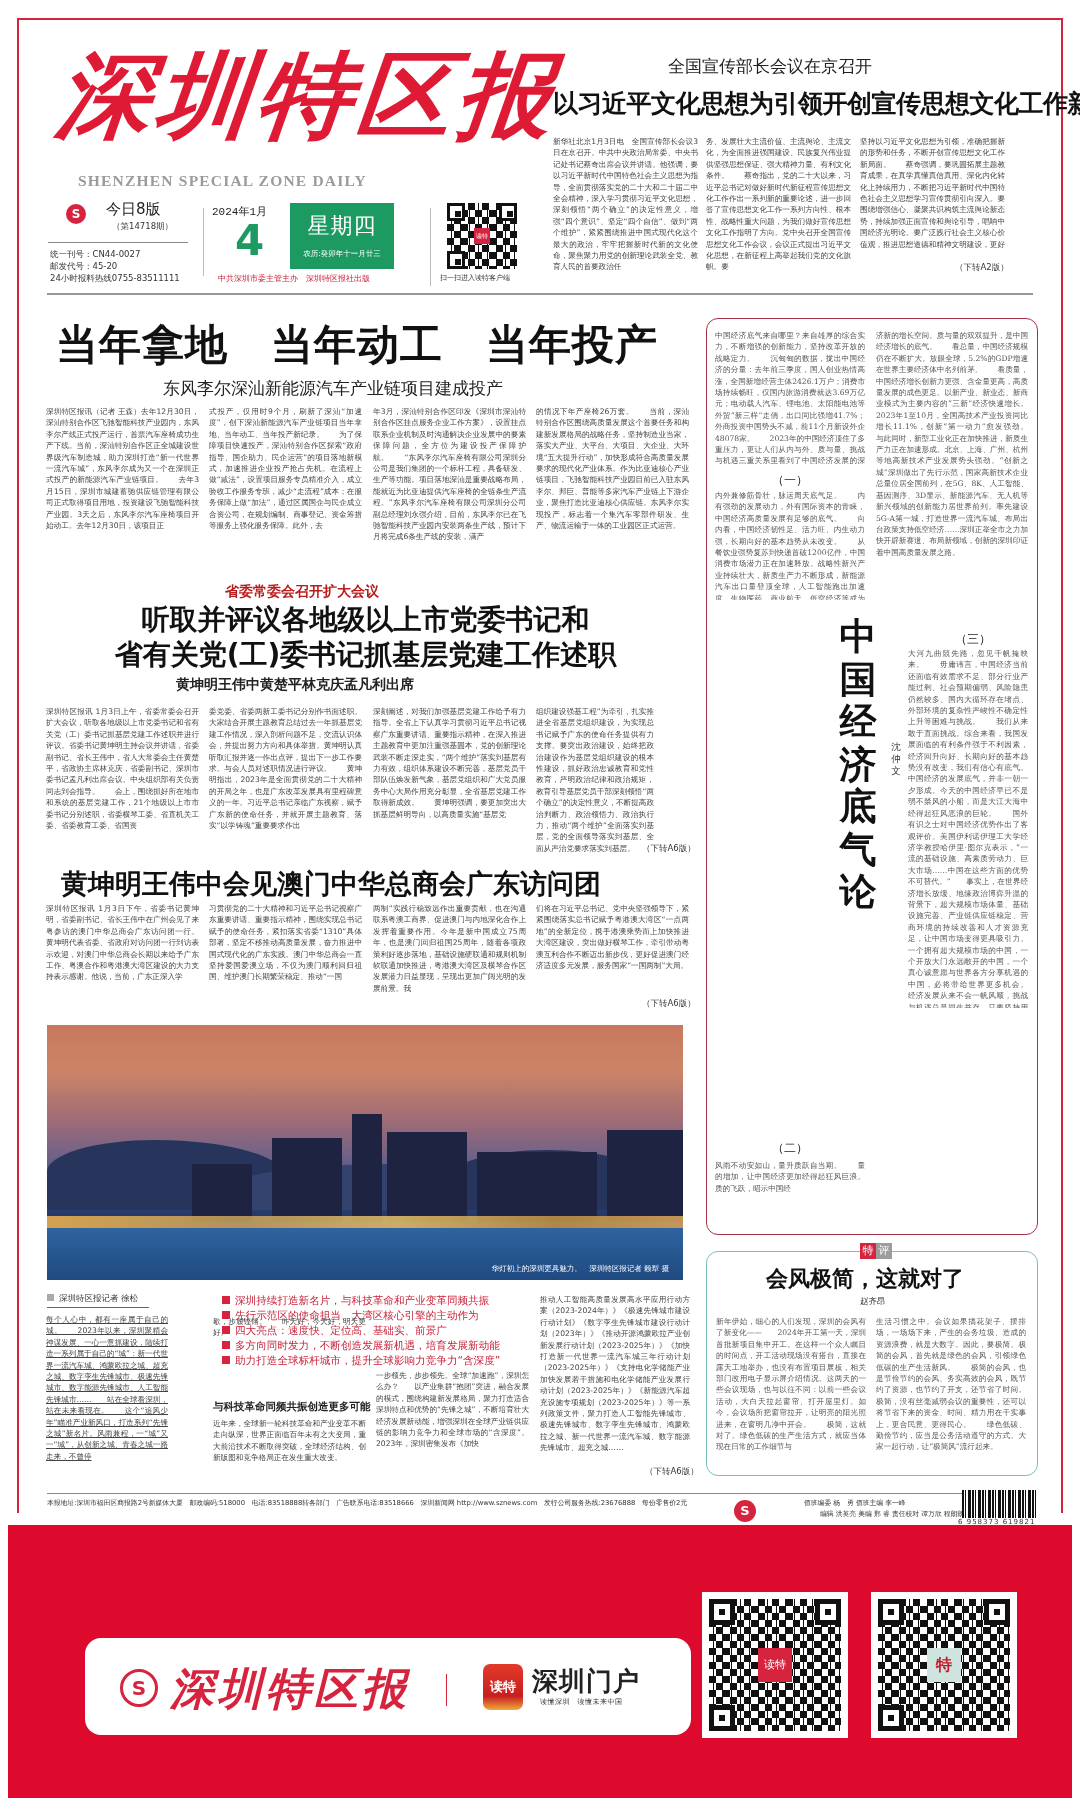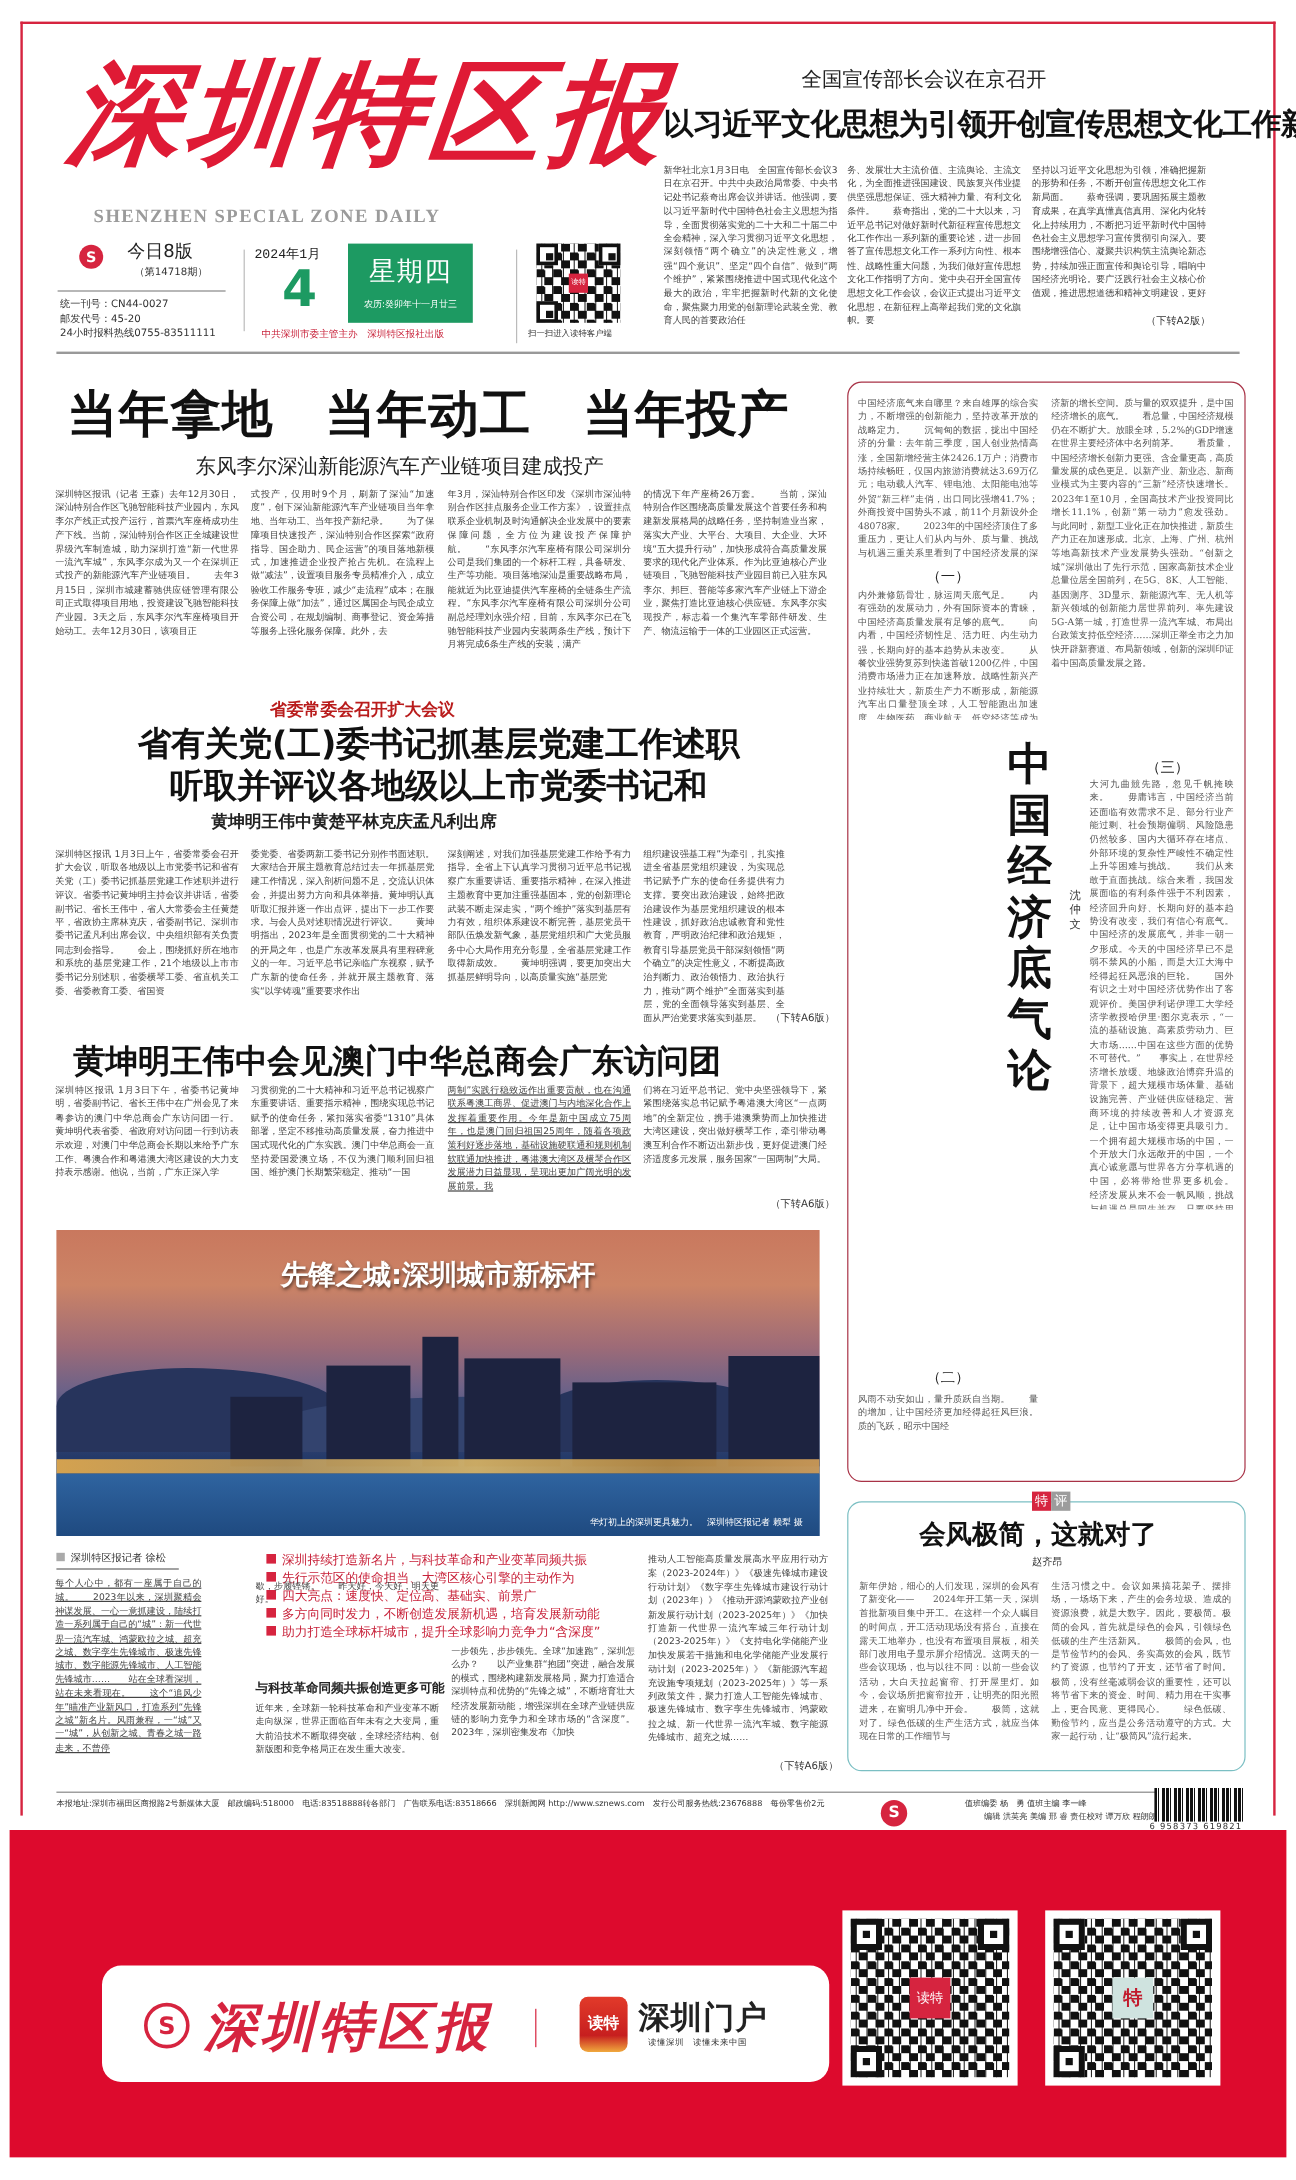--- a/index.html
+++ b/index.html
@@ -155,50 +155,49 @@
 
 <div class="lead-headline">当年拿地　当年动工　当年投产</div>
 <div class="lead-sub">东风李尔深汕新能源汽车产业链项目建成投产</div>
 <div class="textcol dark" style="left:46px;top:406px;width:153px;height:160px;">深圳特区报讯（记者 王森）去年12月30日，深汕特别合作区飞驰智能科技产业园内，东风李尔产线正式投产运行，首票汽车座椅成功生产下线。当前，深汕特别合作区正全城建设世界级汽车制造城，助力深圳打造“新一代世界一流汽车城”，东风李尔成为又一个在深圳正式投产的新能源汽车产业链项目。　　去年3月15日，深圳市城建蓄驰供应链管理有限公司正式取得项目用地，投资建设飞驰智能科技产业园。3天之后，东风李尔汽车座椅项目开始动工。去年12月30日，该项目正</div>
 <div class="textcol dark" style="left:209px;top:406px;width:153px;height:160px;">式投产，仅用时9个月，刷新了深汕“加速度”，创下深汕新能源汽车产业链项目当年拿地、当年动工、当年投产新纪录。　　为了保障项目快速投产，深汕特别合作区探索“政府指导、国企助力、民企运营”的项目落地新模式，加速推进企业投产抢占先机。在流程上做“减法”，设置项目服务专员精准介入，成立验收工作服务专班，减少“走流程”成本；在服务保障上做“加法”，通过区属国企与民企成立合资公司，在规划编制、商事登记、资金筹措等服务上强化服务保障。此外，去</div>
 <div class="textcol dark" style="left:373px;top:406px;width:153px;height:160px;">年3月，深汕特别合作区印发《深圳市深汕特别合作区挂点服务企业工作方案》，设置挂点联系企业机制及时沟通解决企业发展中的要素保障问题，全方位为建设投产保障护航。　　“东风李尔汽车座椅有限公司深圳分公司是我们集团的一个标杆工程，具备研发、生产等功能。项目落地深汕是重要战略布局，能就近为比亚迪提供汽车座椅的全链条生产流程。”东风李尔汽车座椅有限公司深圳分公司副总经理刘永强介绍，目前，东风李尔已在飞驰智能科技产业园内安装两条生产线，预计下月将完成6条生产线的安装，满产</div>
 <div class="textcol dark" style="left:536px;top:406px;width:153px;height:160px;">的情况下年产座椅26万套。　　当前，深汕特别合作区围绕高质量发展这个首要任务和构建新发展格局的战略任务，坚持制造业当家，落实大产业、大平台、大项目、大企业、大环境“五大提升行动”，加快形成符合高质量发展要求的现代化产业体系。作为比亚迪核心产业链项目，飞驰智能科技产业园目前已入驻东风李尔、邦巨、普能等多家汽车产业链上下游企业，聚焦打造比亚迪核心供应链。东风李尔实现投产，标志着一个集汽车零部件研发、生产、物流运输于一体的工业园区正式运营。</div>
 
 <div class="s2-kicker">省委常委会召开扩大会议</div>
 <div class="s2-headline">
+  <div>听取并评议各地级以上市党委书记和</div>
   <div>省有关党(工)委书记抓基层党建工作述职</div>
-  <div>听取并评议各地级以上市党委书记和</div>
 </div>
 <div class="s2-sub">黄坤明王伟中黄楚平林克庆孟凡利出席</div>
 <div class="textcol dark" style="left:46px;top:706px;width:153px;height:148px;">深圳特区报讯 1月3日上午，省委常委会召开扩大会议，听取各地级以上市党委书记和省有关党（工）委书记抓基层党建工作述职并进行评议。省委书记黄坤明主持会议并讲话，省委副书记、省长王伟中，省人大常委会主任黄楚平，省政协主席林克庆，省委副书记、深圳市委书记孟凡利出席会议。中央组织部有关负责同志到会指导。　　会上，围绕抓好所在地市和系统的基层党建工作，21个地级以上市市委书记分别述职，省委横琴工委、省直机关工委、省委教育工委、省国资</div>
 <div class="textcol dark" style="left:209px;top:706px;width:153px;height:148px;">委党委、省委两新工委书记分别作书面述职。大家结合开展主题教育总结过去一年抓基层党建工作情况，深入剖析问题不足，交流认识体会，并提出努力方向和具体举措。黄坤明认真听取汇报并逐一作出点评，提出下一步工作要求。与会人员对述职情况进行评议。　　黄坤明指出，2023年是全面贯彻党的二十大精神的开局之年，也是广东改革发展具有里程碑意义的一年。习近平总书记亲临广东视察，赋予广东新的使命任务，并就开展主题教育、落实“以学铸魂”重要要求作出</div>
 <div class="textcol dark" style="left:373px;top:706px;width:153px;height:148px;">深刻阐述，对我们加强基层党建工作给予有力指导。全省上下认真学习贯彻习近平总书记视察广东重要讲话、重要指示精神，在深入推进主题教育中更加注重强基固本，党的创新理论武装不断走深走实，“两个维护”落实到基层有力有效，组织体系建设不断完善，基层党员干部队伍焕发新气象，基层党组织和广大党员服务中心大局作用充分彰显，全省基层党建工作取得新成效。　　黄坤明强调，要更加突出大抓基层鲜明导向，以高质量实施“基层党</div>
 <div class="textcol dark" style="left:536px;top:706px;width:118px;height:148px;">组织建设强基工程”为牵引，扎实推进全省基层党组织建设，为实现总书记赋予广东的使命任务提供有力支撑。要突出政治建设，始终把政治建设作为基层党组织建设的根本性建设，抓好政治忠诚教育和党性教育，严明政治纪律和政治规矩，教育引导基层党员干部深刻领悟“两个确立”的决定性意义，不断提高政治判断力、政治领悟力、政治执行力，推动“两个维护”全面落实到基层，党的全面领导落实到基层、全面从严治党要求落实到基层。</div>
 <div class="jump" style="left:642px;top:843px;">（下转A6版）</div>
 
 <div class="s3-headline">黄坤明王伟中会见澳门中华总商会广东访问团</div>
 <div class="textcol dark" style="left:46px;top:903px;width:153px;height:102px;">深圳特区报讯 1月3日下午，省委书记黄坤明，省委副书记、省长王伟中在广州会见了来粤参访的澳门中华总商会广东访问团一行。　　黄坤明代表省委、省政府对访问团一行到访表示欢迎，对澳门中华总商会长期以来给予广东工作、粤澳合作和粤港澳大湾区建设的大力支持表示感谢。他说，当前，广东正深入学</div>
 <div class="textcol dark" style="left:209px;top:903px;width:153px;height:102px;">习贯彻党的二十大精神和习近平总书记视察广东重要讲话、重要指示精神，围绕实现总书记赋予的使命任务，紧扣落实省委“1310”具体部署，坚定不移推动高质量发展，奋力推进中国式现代化的广东实践。澳门中华总商会一直坚持爱国爱澳立场，不仅为澳门顺利回归祖国、维护澳门长期繁荣稳定、推动“一国</div>
-<div class="textcol dark" style="left:373px;top:903px;width:153px;height:102px;text-decoration:underline;">两制”实践行稳致远作出重要贡献，也在沟通联系粤澳工商界、促进澳门与内地深化合作上发挥着重要作用。今年是新中国成立75周年，也是澳门回归祖国25周年，随着各项政策利好逐步落地，基础设施硬联通和规则机制软联通加快推进，粤港澳大湾区及横琴合作区发展潜力日益显现，呈现出更加广阔光明的发展前景。我</div>
+<div class="textcol dark" style="left:373px;top:903px;width:153px;height:102px;">两制”实践行稳致远作出重要贡献，也在沟通联系粤澳工商界、促进澳门与内地深化合作上发挥着重要作用。今年是新中国成立75周年，也是澳门回归祖国25周年，随着各项政策利好逐步落地，基础设施硬联通和规则机制软联通加快推进，粤港澳大湾区及横琴合作区发展潜力日益显现，呈现出更加广阔光明的发展前景。我</div>
 <div class="textcol dark" style="left:536px;top:903px;width:153px;height:90px;">们将在习近平总书记、党中央坚强领导下，紧紧围绕落实总书记赋予粤港澳大湾区“一点两地”的全新定位，携手港澳乘势而上加快推进大湾区建设，突出做好横琴工作，牵引带动粤澳互利合作不断迈出新步伐，更好促进澳门经济适度多元发展，服务国家“一国两制”大局。</div>
 <div class="jump" style="left:642px;top:998px;">（下转A6版）</div>
 
 <div class="photo">
   <div class="mtn" style="left:0;width:240px;height:70px;border-radius:50% 60% 0 0;"></div>
   <div class="mtn" style="left:180px;width:300px;height:46px;border-radius:60% 50% 0 0;background:#33436e;"></div>
   <div class="mtn" style="left:400px;width:200px;height:60px;border-radius:60% 60% 0 0;"></div>
   <div class="bldg" style="left:145px;width:60px;height:58px;"></div>
   <div class="bldg" style="left:225px;width:70px;height:84px;"></div>
   <div class="bldg" style="left:305px;width:30px;height:108px;"></div>
   <div class="bldg" style="left:340px;width:80px;height:90px;"></div>
   <div class="bldg" style="left:430px;width:120px;height:70px;"></div>
   <div class="bldg" style="left:560px;width:76px;height:92px;"></div>
   <div class="lights"></div>
   <div class="water"></div>
-  <div class="photo-title">先锋之城:深圳城市新标杆</div>
   <div class="photo-caption">华灯初上的深圳更具魅力。　深圳特区报记者 赖犁 摄</div>
 </div>
 
 <div class="s4-byline"><span class="s4-byline-mark"></span><span>深圳特区报记者 徐松</span></div>
 <div class="s4-byline-rule"></div>
 <div class="textcol dark" style="left:46px;top:1314px;width:122px;height:148px;text-decoration:underline;">每个人心中，都有一座属于自己的城。　　2023年以来，深圳聚精会神谋发展、一心一意抓建设，陆续打造一系列属于自己的“城”：新一代世界一流汽车城、鸿蒙欧拉之城、超充之城、数字孪生先锋城市、极速先锋城市、数字能源先锋城市、人工智能先锋城市……　　站在全球看深圳，站在未来看现在。　　这个“追风少年”瞄准产业新风口，打造系列“先锋之城”新名片。风雨兼程，一“城”又一“城”，从创新之城、青春之城一路走来，不曾停</div>
 <div class="bullets">
   <div class="bullet"><span class="bullet-sq"></span><span>深圳持续打造新名片，与科技革命和产业变革同频共振</span></div>
   <div class="bullet"><span class="bullet-sq"></span><span>先行示范区的使命担当、大湾区核心引擎的主动作为</span></div>
   <div class="bullet"><span class="bullet-sq"></span><span>四大亮点：速度快、定位高、基础实、前景广</span></div>

